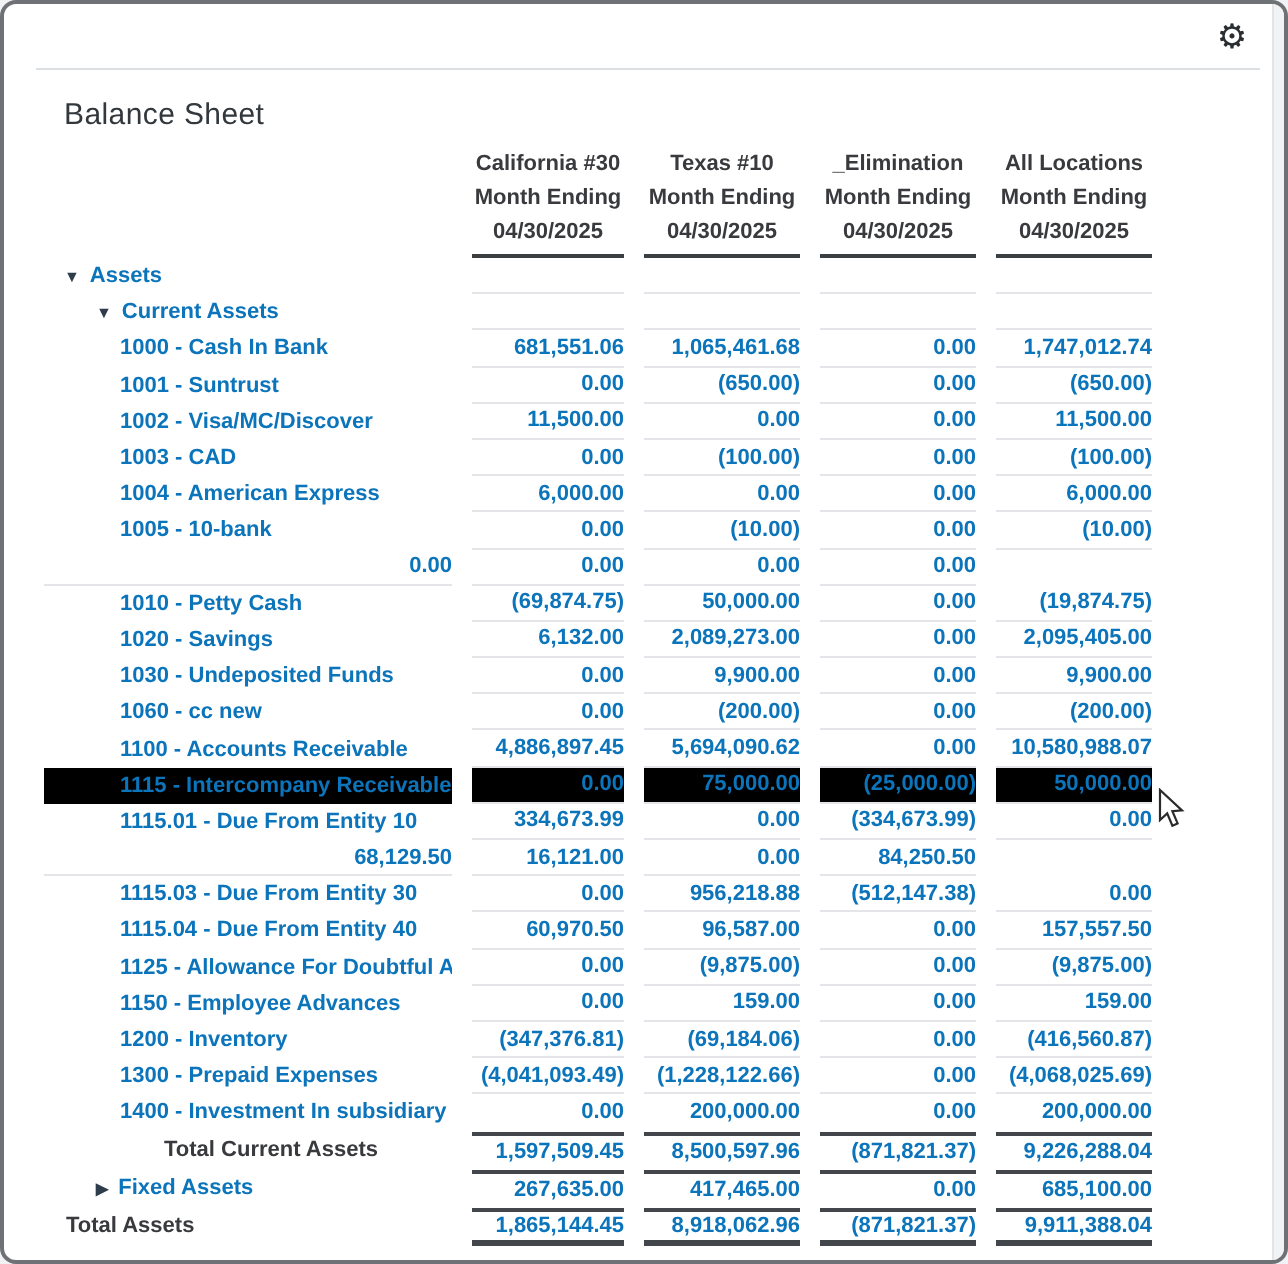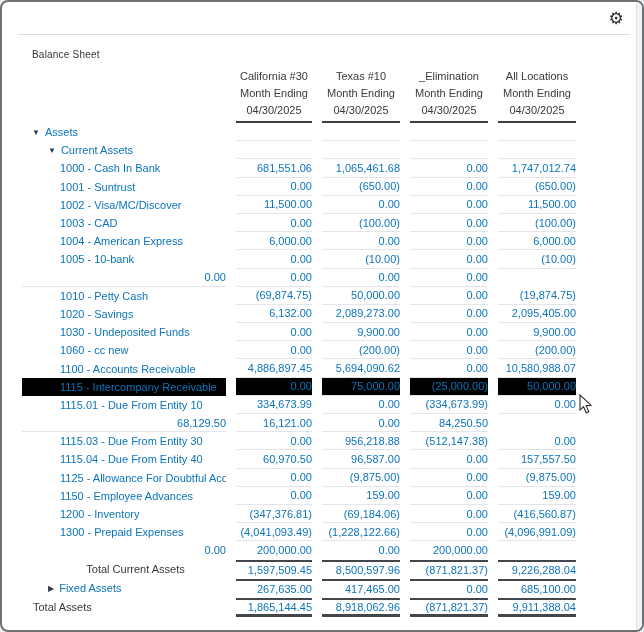--- a/index.html
+++ b/index.html
@@ -9,23 +9,23 @@
     border:2px solid #6e7276; border-radius:8px; overflow:hidden;
   }
   
   .topbar { position:relative; height:33px; border-bottom:1px solid #dcdfe2; margin:0 12px 0 16px; }
   .gear-btn {
     position:absolute; right:2px; top:5px; width:24px; height:24px;
     background:none; border:none; cursor:pointer; font-size:17px; line-height:24px;
     color:#2b2e31; text-align:center; padding:0;
   }
   
-  .title { margin:14px 0 0 30px; font-size:10px; color:#33383d; letter-spacing:.2px; }
-  
-  .table { margin-top:8px; padding-left:20px; }
+  .title { margin:14px 0 0 30px; font-size:15px; color:#33383d; letter-spacing:.2px; }
+  
+  .table { margin-top:8px; padding-left:20px;font-weight:bold; }
   .grid-row { display:grid; grid-template-columns:204px 76px 78px 78px 78px; column-gap:10px; }
   
   .hcell { text-align:center; font-size:11px; color:#393a3d; line-height:17px; padding-bottom:2px;
            border-bottom:2px solid #3c3f42; }
   .hcell.spacer { border-bottom:none; }
   
   .row { height:18.2px; }
   .row .cell { display:flex; align-items:center; height:100%; font-size:11px; }
   .cell.label { color:#0b74ba; white-space:nowrap; overflow:hidden; }
   .cell.num   { justify-content:flex-end; color:#0b74ba; border-bottom:1px solid #e3e5e8; }
@@ -277,23 +277,26 @@
           <div class="cell num">0.00</div>
           <div class="cell num">(416,560.87)</div>
         </div>
         <div class="grid-row row">
           <div class="cell label ind-acct">
             <span>1300 - Prepaid Expenses</span>
           </div>
           <div class="cell num">(4,041,093.49)</div>
           <div class="cell num">(1,228,122.66)</div>
           <div class="cell num">0.00</div>
-          <div class="cell num">(4,096,991.09)</div>
+          <div class="cell num">(4,068,025.69)</div>
         </div>
         <div class="grid-row row no-bb">
+          <div class="cell label ind-acct">
+            <span>1400 - Investment In subsidiary</span>
+          </div>
           <div class="cell num">0.00</div>
           <div class="cell num">200,000.00</div>
           <div class="cell num">0.00</div>
           <div class="cell num">200,000.00</div>
         </div>
         <div class="grid-row row total-row no-bb">
           <div class="cell label ind-total">
             <span>Total Current Assets</span>
           </div>
           <div class="cell num">1,597,509.45</div>

